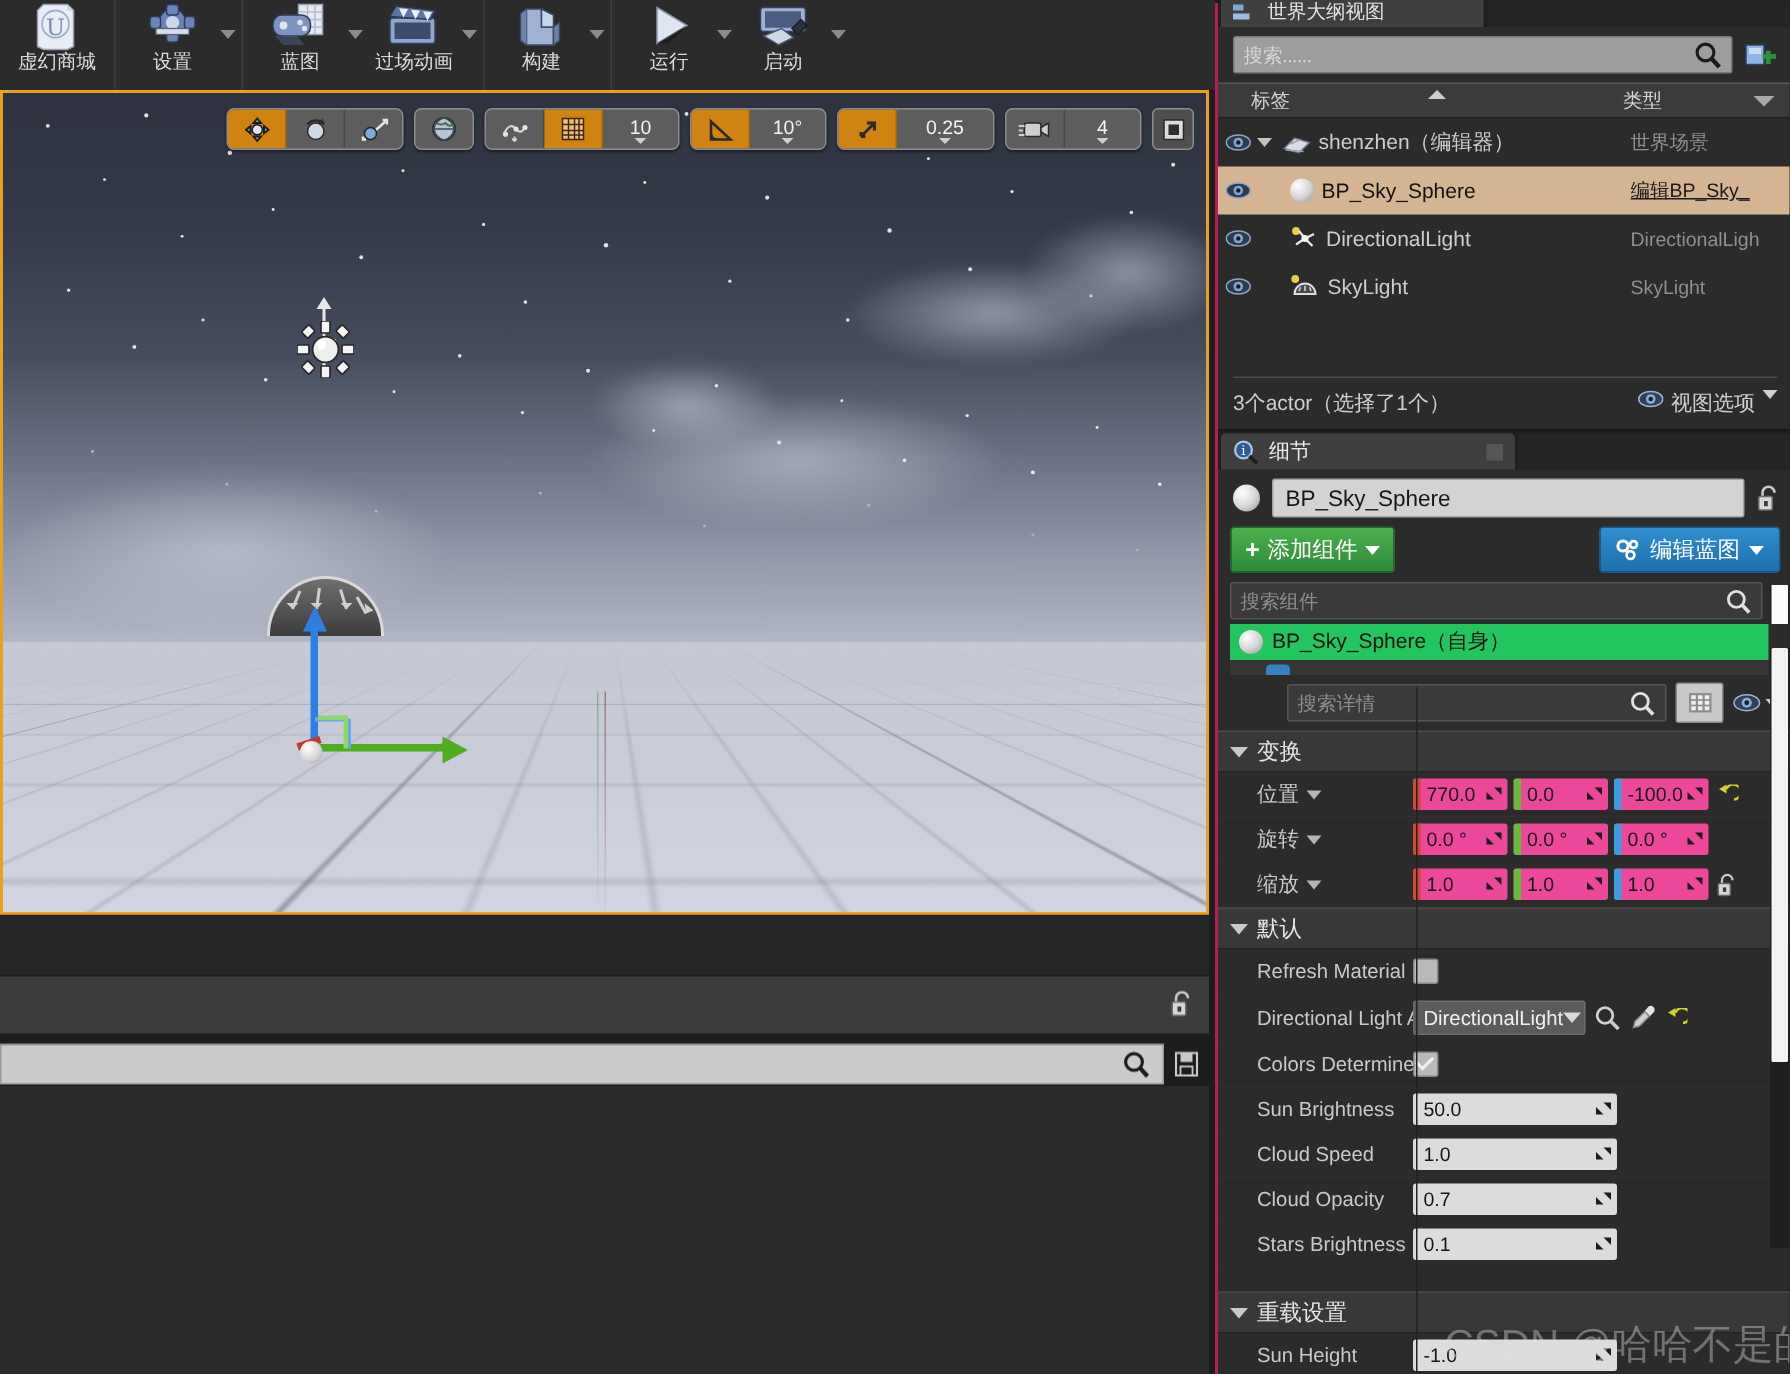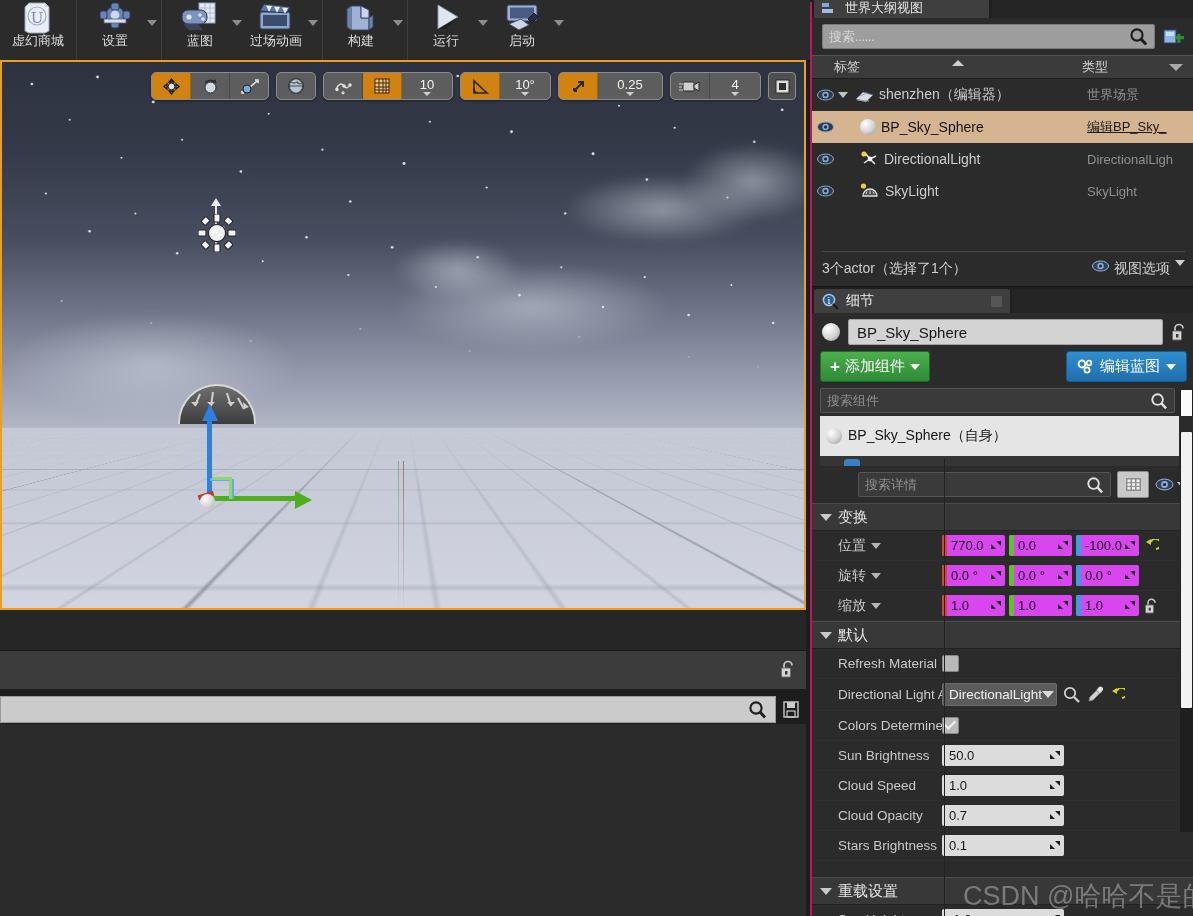--- a/index.html
+++ b/index.html
@@ -118,41 +118,41 @@
 
   .namerow{display:flex;align-items:center;gap:8px;padding:6px 8px 6px 10px;background:#2b2b2b;}
   .nball{width:18px;height:18px;border-radius:50%;background:radial-gradient(circle at 34% 30%,#ffffff,#d4d4d4 55%,#8d8d8d);}
   .namefield{flex:1;height:26px;background:#d3d3d3;border:1px solid #a3a3a3;border-radius:2px;display:flex;align-items:center;padding:0 8px;box-sizing:border-box;font-size:15px;color:#171717;}
 
   .btnrow{display:flex;gap:0;padding:0 0 4px 8px;align-items:center;}
   .gbtn{height:29px;background:linear-gradient(to bottom,#4cb04c,#2f8a38);border:1px solid #226a28;border-radius:3px;display:flex;align-items:center;gap:5px;padding:0 9px;color:#fff;font-size:15px;cursor:pointer;}
   .bbtn{height:29px;margin-left:auto;margin-right:8px;background:linear-gradient(to bottom,#2f8fd0,#1e6fad);border:1px solid #175a8c;border-radius:3px;display:flex;align-items:center;gap:6px;padding:0 10px;color:#fff;font-size:15px;cursor:pointer;}
   .wcaret{width:0;height:0;border-left:5px solid transparent;border-right:5px solid transparent;border-top:6px solid #fff;}
 
-  .comprow{display:flex;align-items:center;height:40px;background:#e5e5e5;color:#151515;font-size:14px;gap:6px;padding-left:6px;margin:0 16px 0 8px;}
+  .comprow{display:flex;align-items:center;height:24px;background:#22c55e;color:#151515;font-size:14px;gap:6px;padding-left:6px;margin:0 16px 0 8px;}
   .compstub{height:10px;background:#353535;margin:0 16px 0 8px;position:relative;overflow:hidden;}
   .compstub:after{content:"";position:absolute;left:24px;top:3px;width:16px;height:10px;background:#3a7ec4;border-radius:3px;}
 
   .detsearchrow{display:flex;align-items:center;gap:6px;padding:5px 8px 5px 10px;margin-left:36px;}
   .sqbtn{width:30px;height:25px;background:#c9c9c9;border:1px solid #8c8c8c;border-radius:2px;display:flex;align-items:center;justify-content:center;}
   .eyedd{display:flex;align-items:center;gap:3px;}
 
   .cat{display:flex;align-items:center;height:26px;background:#383838;border-top:1px solid #4b4b4b;border-bottom:1px solid #232323;font-size:15px;color:#e6e6e6;padding-left:8px;gap:6px;}
   .cat .tri{width:0;height:0;border-left:6px solid transparent;border-right:6px solid transparent;border-top:7px solid #c9c9c9;}
 
   .prow{display:flex;align-items:center;min-height:29px;border-bottom:1px solid #2f2f2f;}
   .plabel{width:130px;padding-left:26px;box-sizing:border-box;font-size:13.5px;color:#c9c9c9;display:flex;align-items:center;gap:5px;white-space:nowrap;overflow:hidden;}
   .plabel.cn{font-size:14px;}
   .pcaret{width:0;height:0;border-left:5px solid transparent;border-right:5px solid transparent;border-top:6px solid #b5b5b5;}
   .pval{flex:1;display:flex;align-items:center;gap:4px;padding-right:6px;position:relative;}
-  .vecfield{position:relative;height:21px;flex:1;max-width:63px;background:#d946ef;border-radius:2px;display:flex;align-items:center;padding-left:9px;box-sizing:border-box;font-size:13px;color:#141414;overflow:hidden;}
+  .vecfield{position:relative;height:21px;flex:1;max-width:63px;background:#ec4899;border-radius:2px;display:flex;align-items:center;padding-left:9px;box-sizing:border-box;font-size:13px;color:#141414;overflow:hidden;}
   .vecfield:before{content:"";position:absolute;left:0;top:0;width:5px;height:100%;}
   .vx:before{background:#d14836;} .vy:before{background:#69bb3a;} .vz:before{background:#3f9ae0;}
   .spin{position:absolute;right:3px;top:4px;width:12px;height:12px;}
-  .numfield{height:21px;width:122px;background:#dcdcdc;border-radius:2px;display:flex;align-items:center;padding-left:7px;box-sizing:border-box;font-size:13px;color:#141414;position:relative;}
+  .numfield{height:21px;width:136px;background:#dcdcdc;border-radius:2px;display:flex;align-items:center;padding-left:7px;box-sizing:border-box;font-size:13px;color:#141414;position:relative;}
   .chkbox{width:15px;height:15px;background:#b9b9b9;border:1px solid #868686;border-radius:2px;display:flex;align-items:center;justify-content:center;}
   .chkbox.on:after{content:"";width:9px;height:5px;border-left:2.5px solid #f2f2f2;border-bottom:2.5px solid #f2f2f2;transform:rotate(-45deg) translate(1px,-2px);}
   .combo{height:23px;width:115px;background:#5b5b5b;border:1px solid #6d6d6d;border-radius:2px;display:flex;align-items:center;padding:0 6px;box-sizing:border-box;font-size:13.5px;color:#f0f0f0;}
   .combo .cc{margin-left:auto;width:0;height:0;border-left:6px solid transparent;border-right:6px solid transparent;border-top:7px solid #dadada;}
   .resetico{width:16px;height:16px;display:flex;align-items:center;justify-content:center;}
   .lockico{display:inline-flex;}
 
   .colsplit{position:absolute;left:942px;top:456px;width:1px;height:460px;background:#222;}
   .dscroll{position:absolute;right:2px;top:430px;width:13px;height:400px;background:#1f1f1f;}
   .dscroll i{position:absolute;left:1px;top:0;width:11px;height:276px;background:#f2f2f2;border-radius:1px;display:block;}

